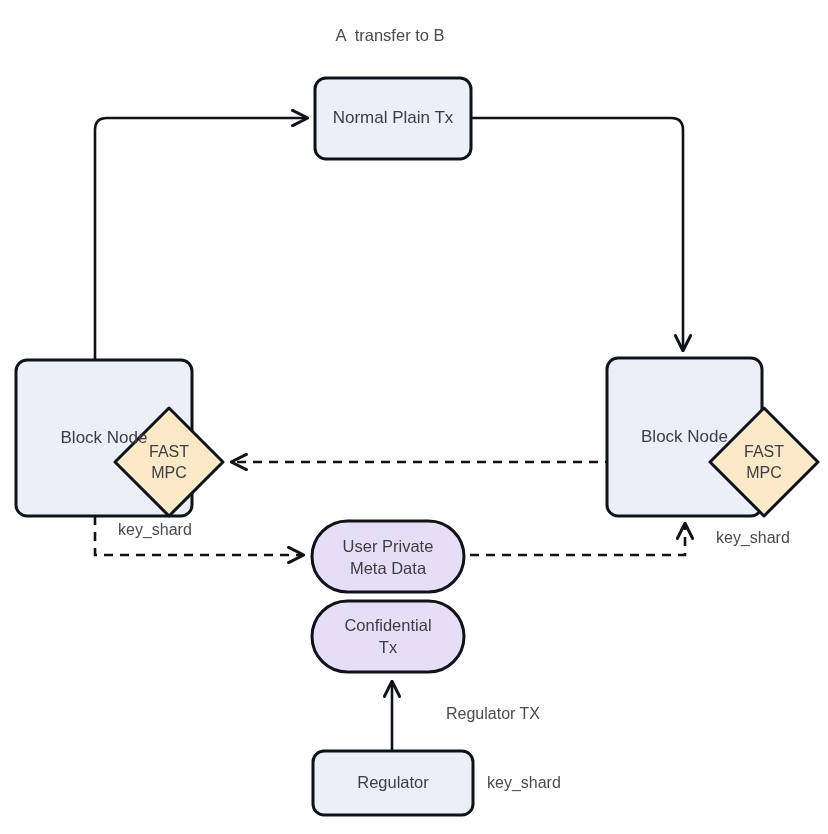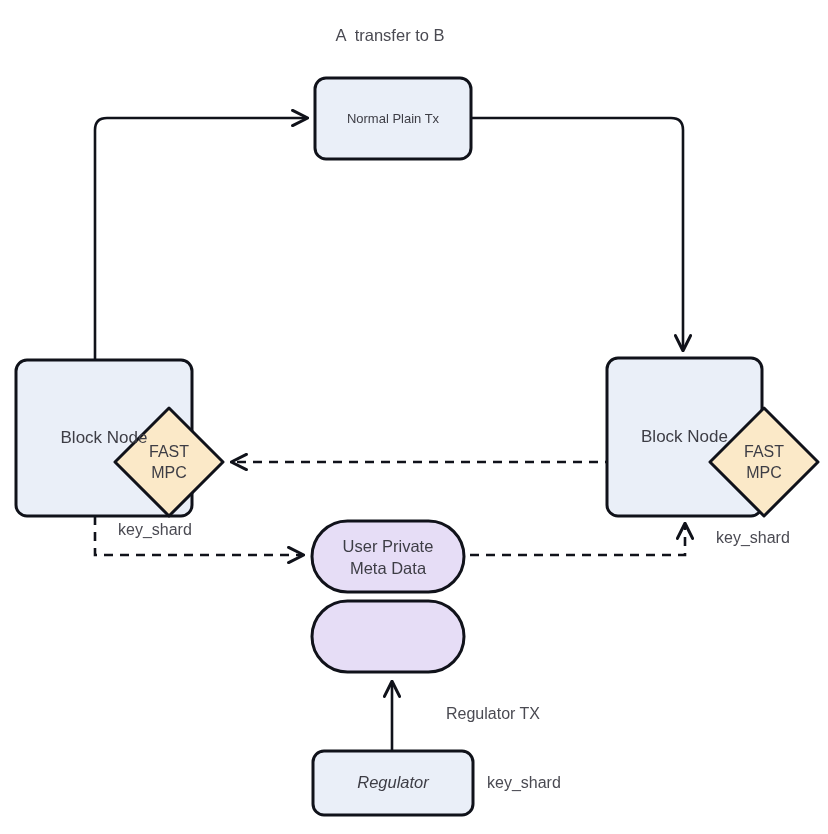--- a/index.html
+++ b/index.html
@@ -41,28 +41,28 @@
     position: absolute;
     color: #4a4a52;
     white-space: pre;
   }
   .lbl-title      { left: 305px; top: 26px;  width: 170px; font-size: 16.5px; text-align: center; }
   .lbl-keyshard-l { left: 118px; top: 521px; font-size: 16px; }
   .lbl-keyshard-r { left: 716px; top: 529px; font-size: 16px; }
   .lbl-keyshard-b { left: 487px; top: 774px; font-size: 16px; }
   .lbl-disclose   { left: 446px; top: 705px; font-size: 16px; }
 
-  .txt-plain   { left: 315px; top: 78px;  width: 156px; height: 81px;  font-size: 13px; }
+  .txt-plain   { left: 315px; top: 78px;  width: 156px; height: 81px;  font-size: 17px; }
   .txt-bnode-l { left: 16px;  top: 360px; width: 176px; height: 156px; font-size: 17px; }
   .txt-bnode-r { left: 607px; top: 358px; width: 155px; height: 158px; font-size: 17px; }
   .txt-fast-l  { left: 134px; top: 428px; width: 70px;  height: 68px;  font-size: 16px; }
   .txt-fast-r  { left: 729px; top: 428px; width: 70px;  height: 68px;  font-size: 16px; }
   .txt-upmd    { left: 312px; top: 521px; width: 152px; height: 74px;  font-size: 16.5px; }
   .txt-conf    { left: 312px; top: 601px; width: 152px; height: 71px;  font-size: 16.5px; }
-  .txt-reg     { left: 313px; top: 751px; width: 160px; height: 64px;  font-size: 16.5px; font-style: italic; }
+  .txt-reg     { left: 313px; top: 751px; width: 160px; height: 64px;  font-size: 16.5px; }
 </style>
 </head>
 <body>
 
 <div id="diagram-canvas">
 
   <svg id="diagram-svg" viewBox="0 0 828 834">
     <defs>
       <marker id="arrowSolid" viewBox="0 0 12 12" refX="10.5" refY="6" markerWidth="7" markerHeight="7" orient="auto-start-reverse">
         <path d="M 1 1 L 11 6 L 1 11" fill="none" stroke="#10121a" stroke-width="2" stroke-linecap="round" stroke-linejoin="round"></path>
@@ -111,20 +111,22 @@
 
   <div class="node-label txt-fast-l">FAST
 MPC</div>
 
   <div class="node-label txt-fast-r">FAST
 MPC</div>
 
   <div class="node-label txt-upmd">User Private
 Meta Data</div>
 
+  <div class="node-label txt-conf">Confidential
+Tx</div>
 
   <div class="node-label txt-reg">Regulator</div>
 
   <div class="free-label lbl-keyshard-l">key_shard</div>
 
   <div class="free-label lbl-keyshard-r">key_shard</div>
 
   <div class="free-label lbl-keyshard-b">key_shard</div>
 
   <div class="free-label lbl-disclose">Regulator TX</div>

